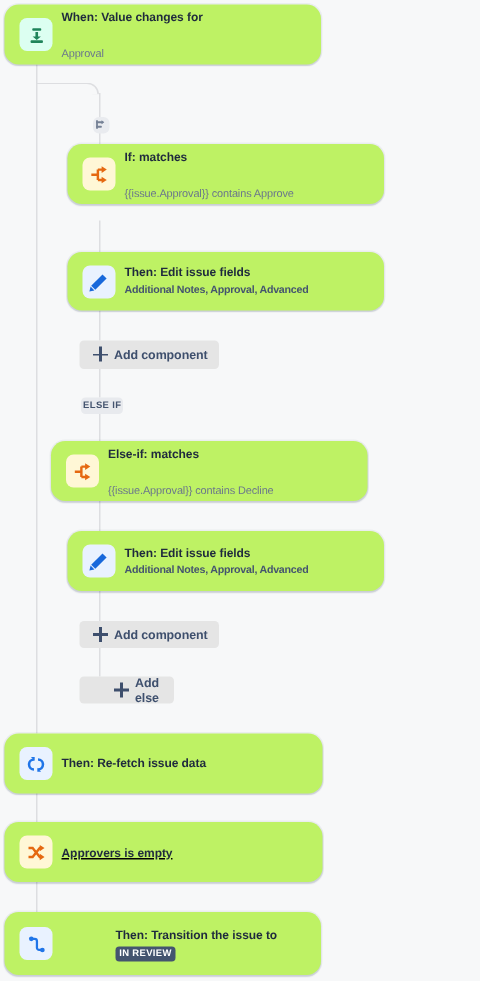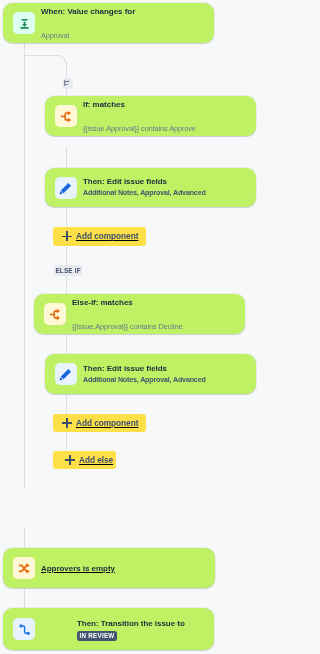--- a/index.html
+++ b/index.html
@@ -13,22 +13,22 @@
   .card{position:absolute;background:#bef264;border-radius:9.5px;
         box-shadow:0 0 0 1px rgba(9,30,66,.05), 0 1px 1px rgba(9,30,66,.14);
         display:flex;align-items:center;box-sizing:border-box;}
   .ic{width:22px;height:22px;border-radius:5px;display:flex;align-items:center;justify-content:center;flex:0 0 auto;}
   .ic svg{display:block;}
   .txt{margin-left:6px;position:relative;}
   .t1{font-size:8px;font-weight:bold;color:#1F2A3D;line-height:9px;letter-spacing:-0.04px;}
   .t2{font-size:7.3px;color:#6B778C;line-height:9px;margin-top:15px;letter-spacing:-0.08px;}
   .t2b{font-size:7.1px;color:#44546F;font-weight:bold;line-height:9px;margin-top:3px;letter-spacing:-0.16px;}
 
-  .btn{position:absolute;background:#fde047;border-radius:3px;display:flex;align-items:center;
-       box-sizing:border-box;cursor:pointer;text-decoration:underline;}
+  .btn{position:absolute;background:#e5e5e5;border-radius:3px;display:flex;align-items:center;
+       box-sizing:border-box;cursor:pointer;}
   .btn .lbl{font-size:8.3px;font-weight:bold;color:#3E4F6D;letter-spacing:-0.06px;}
   .plus{position:relative;width:10px;height:10px;flex:0 0 auto;}
   .plus:before,.plus:after{content:"";position:absolute;background:#3E4F6D;}
   .plus:before{left:0;top:4.3px;width:10px;height:1.5px;}
   .plus:after{top:0;left:4.3px;height:10px;width:1.5px;}
 
   .pill{position:absolute;background:#E8EAEE;border-radius:3px;display:flex;align-items:center;justify-content:center;
         font-size:6.3px;font-weight:bold;color:#44546F;letter-spacing:.25px;box-sizing:border-box;padding-left:.3px;}
 
   .ifbadge{position:absolute;width:11px;height:11px;border-radius:4px;background:#E9EBEF;
@@ -146,25 +146,38 @@
       <div class="t1">Then: Edit issue fields</div>
       <div class="t2b">Additional Notes, Approval, Advanced</div>
     </div>
   </div>
 
   <div class="btn" style="left:53px;top:413.5px;width:92.5px;height:18.5px;padding-left:9px;">
     <span class="plus"></span>
     <span class="lbl" style="margin-left:4px;">Add component</span>
   </div>
 
-  <div class="btn" style="left:53px;top:450.5px;width:63px;height:18.5px;padding-left:12px;">
+  <div class="btn" style="left:53px;top:450.5px;width:63px;height:18.5px;padding-left:23px;">
     <span class="plus"></span>
     <span class="lbl" style="margin-left:4px;">Add else</span>
   </div>
 
+  <div class="card" style="left:3px;top:488.5px;width:212px;height:40px;">
+    <div class="ic" style="background:#E9F2FF;margin-left:10px;">
+      <svg width="14" height="14" viewBox="0 0 24 24" fill="none" stroke="#2075E8" stroke-width="2.9" stroke-linecap="butt">
+        <path d="M9.7 7.5 A4.4 4.4 0 1 0 9.7 18.8"></path>
+        <path d="M14.3 7.5 A4.4 4.4 0 1 1 14.3 18.8"></path>
+        <path d="M6.2 4.6 h4.3 v4.6 Z" fill="#2075E8" stroke="none"></path>
+        <path d="M17.8 21.4 h-4.3 v-4.6 Z" fill="#2075E8" stroke="none"></path>
+      </svg>
+    </div>
+    <div class="txt">
+      <div class="t1">Then: Re-fetch issue data</div>
+    </div>
+  </div>
 
   <div class="card" style="left:3px;top:548px;width:212px;height:40px;text-decoration:underline;">
     <div class="ic" style="background:#FFF7D6;margin-left:10px;">
       <svg width="15" height="15" viewBox="0 0 24 24" fill="none" stroke="#E56910" stroke-width="2.6" stroke-linecap="butt" stroke-linejoin="miter">
         <path d="M3.2 7 h4.4 l7.6 9.5 h2.3"></path>
           <path d="M3.2 16.5 h4.4 l7.6 -9.5 h2.3"></path>
         <path d="M15.2 3.6 L20.3 7 L15.2 10.4 Z" fill="#E56910" stroke="none"></path>
         <path d="M15.2 13.1 L20.3 16.5 L15.2 19.9 Z" fill="#E56910" stroke="none"></path>
       </svg>
     </div>

